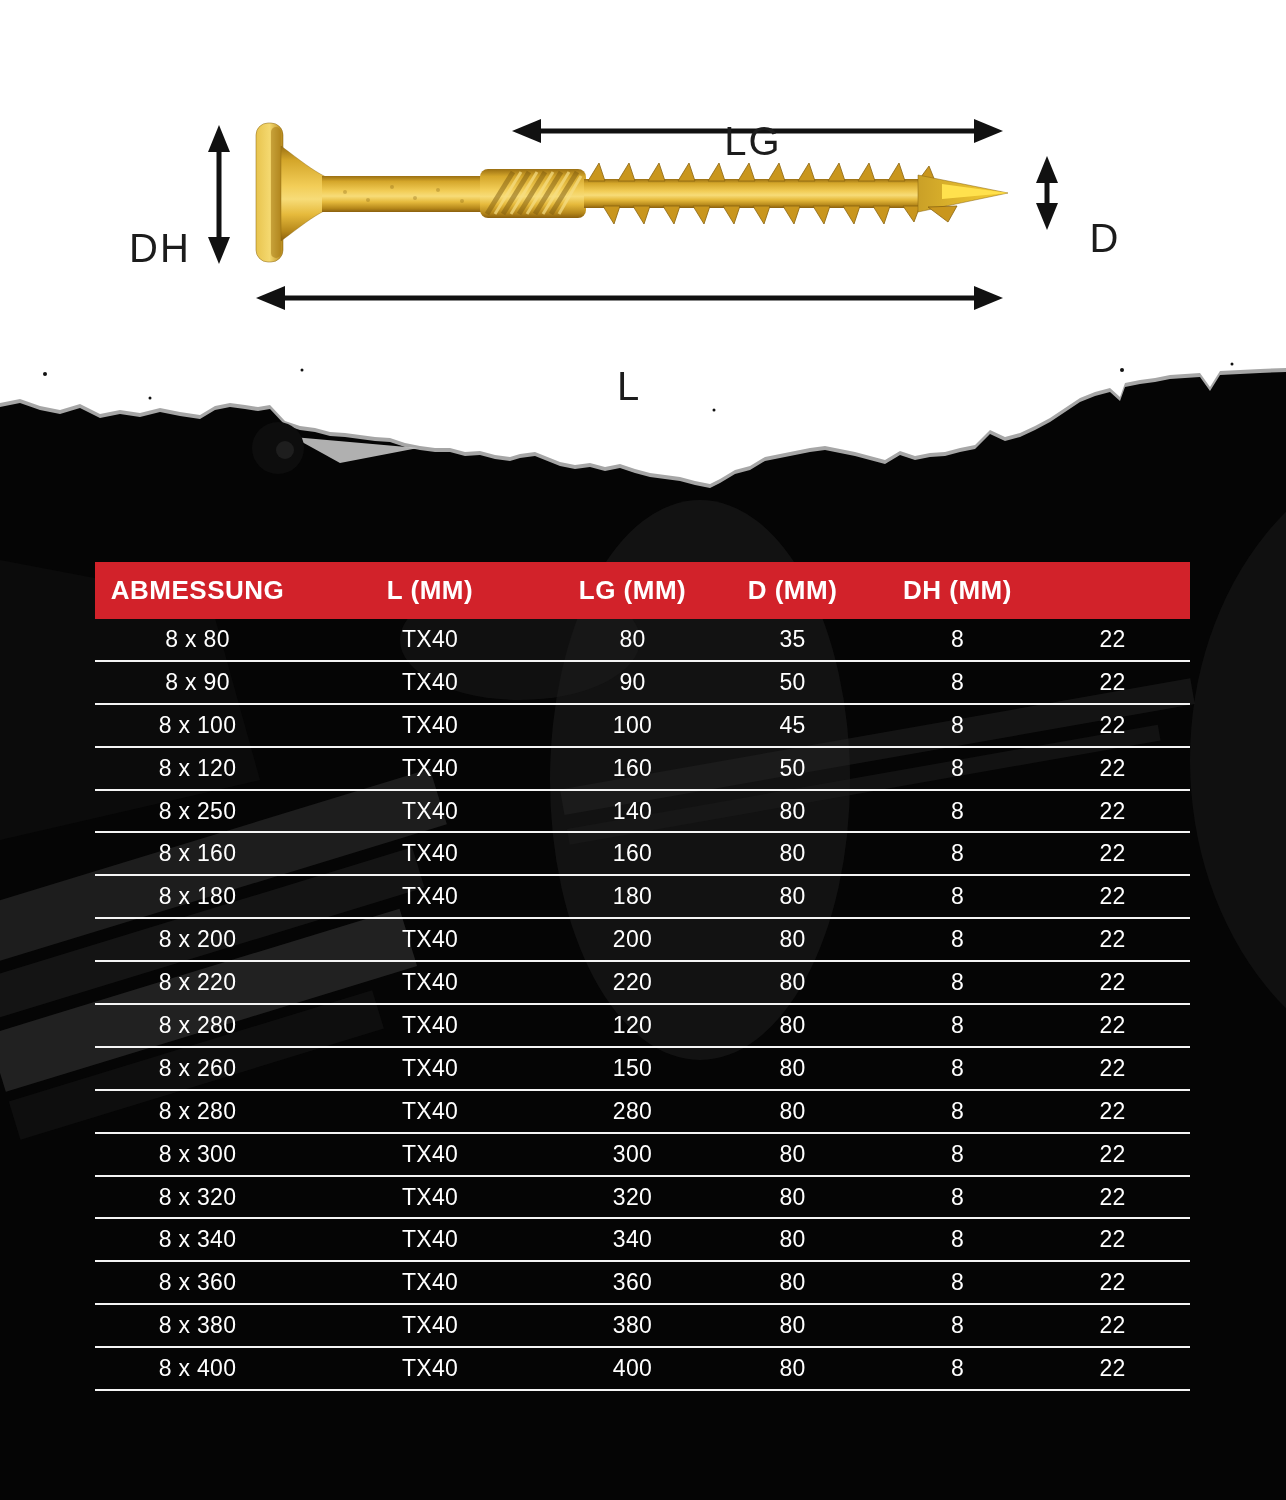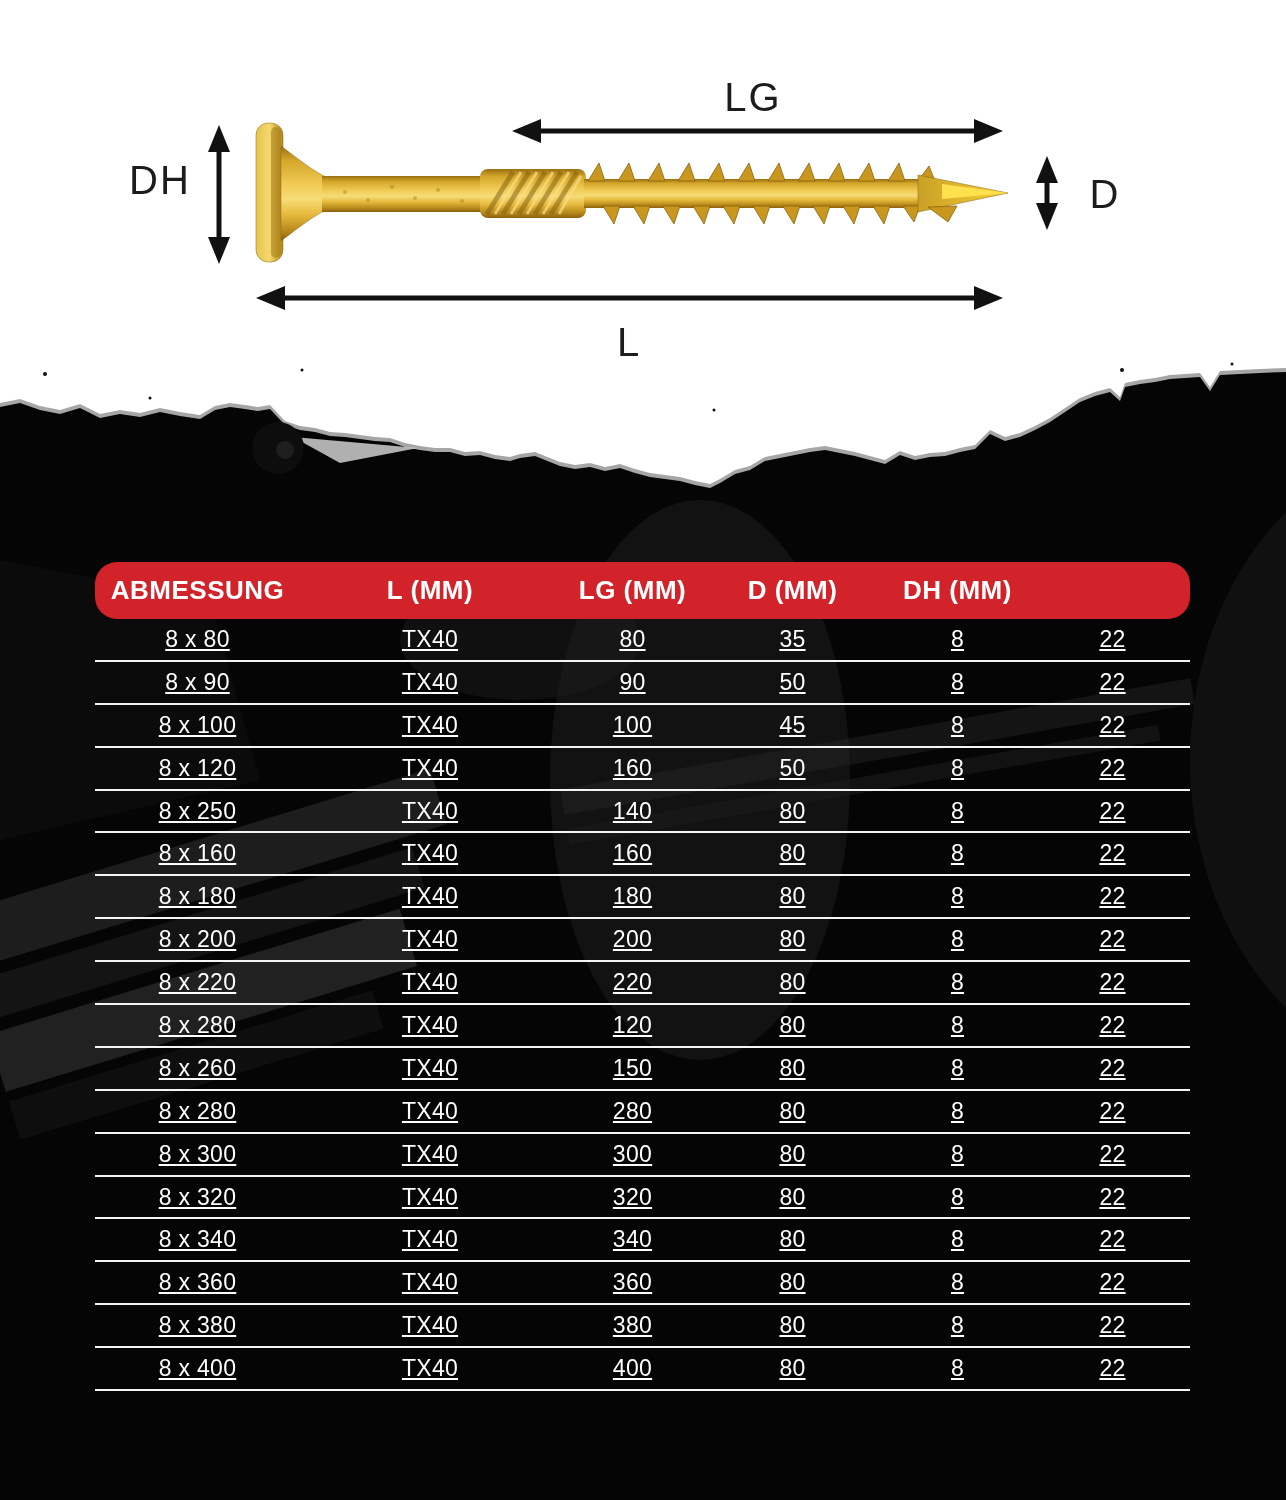--- a/index.html
+++ b/index.html
@@ -9,37 +9,38 @@
     background:#ffffff;
     font-family:"Liberation Sans","DejaVu Sans",sans-serif;
   }
   
   .diagram{ position:absolute; left:0; top:0; width:1286px; height:420px; }
   .diagram svg{ position:absolute; left:0; top:0; }
   .dim-label{
     position:absolute; transform:translate(-50%,-50%);
     font-size:40px; font-weight:400; letter-spacing:2px; color:#1c1c1c;
     white-space:nowrap;
+    margin-top:44px;
   }
   
   .photo{ position:absolute; left:0; top:355px; width:1286px; height:1145px; }
   
   .spec-table{
     position:absolute; left:95px; top:562px; width:1095px;
     color:#ffffff;
   }
   .thead{
     display:grid; grid-template-columns:205px 260px 145px 175px 155px 155px;
-    height:57px; align-items:center; background:var(--red);border-radius:22px;
+    height:57px; align-items:center; background:var(--red);
   }
   .thead .th{
     text-align:center; font-size:26px; font-weight:700; letter-spacing:.5px;
     color:#ffffff;
   }
-  .tbody{ display:block;text-decoration:underline; }
+  .tbody{ display:block; }
   .tr{
     display:grid; grid-template-columns:205px 260px 145px 175px 155px 155px;
     height:42.9px; align-items:center; box-sizing:border-box;
     border-bottom:2px solid var(--rowline);
   }
   .tr .td{ text-align:center; font-size:23px; font-weight:500; letter-spacing:.3px; }
 </style>
 </head>
 <body>
 
@@ -145,21 +146,21 @@
 
         <g>
           <line x1="276" y1="298" x2="983" y2="298" stroke-width="5"></line>
           <polygon points="256,298 285,286 285,310" stroke="none"></polygon>
           <polygon points="1003,298 974,286 974,310" stroke="none"></polygon>
         </g>
       </g>
     </svg>
 
     <span class="dim-label" style="left:753px; top:97px">LG</span>
-    <span class="dim-label" style="left:160px; top:180px">DH</span>
+    <span class="dim-label" style="left:160px; top:204px">DH</span>
     <span class="dim-label" style="left:1105px; top:194px">D</span>
     <span class="dim-label" style="left:629px; top:342px">L</span>
   </div>
 
   <svg class="photo" width="1286" height="1145" viewBox="0 355 1286 1145">
 
     <path opacity="0.35" fill="#000000" d="
       M0,403 L20,399 L40,406 L60,410 L80,404 L100,414 L120,410 L140,413 L160,408 L180,412
       L200,415 L215,406 L230,403 L245,405 L258,407 L270,405 L285,421 L300,426 L315,428
       L330,432 L345,433 L360,435 L375,437 L390,438 L405,443 L420,446 L435,448 L450,448

